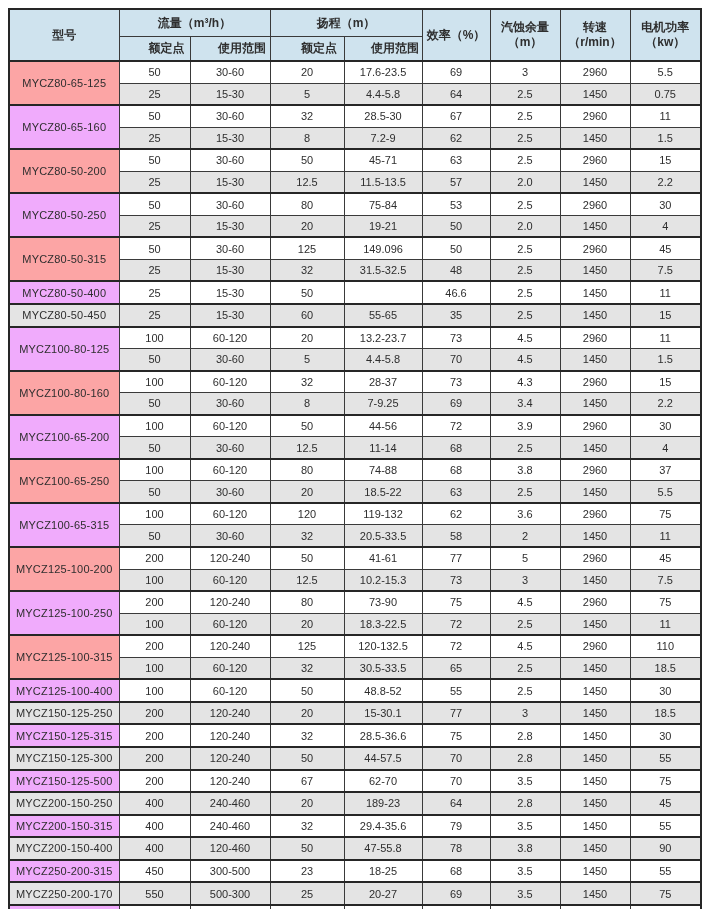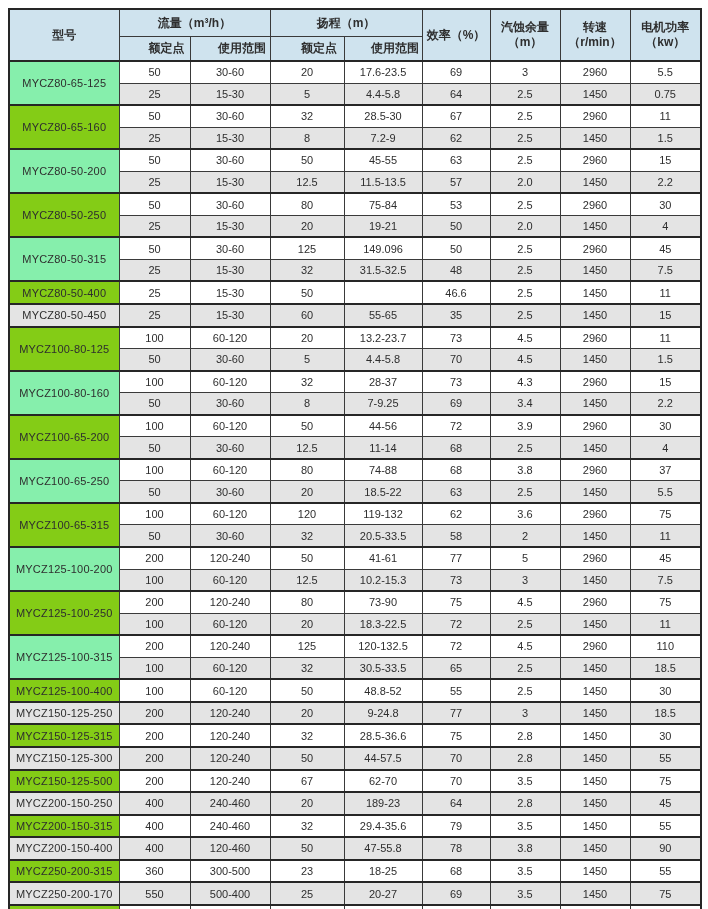--- a/index.html
+++ b/index.html
@@ -16,22 +16,22 @@
     border:1px solid #3a3a3a;text-align:center;vertical-align:middle;
     padding:0 2px;overflow:hidden;white-space:nowrap;
   }
   .spec thead th{
     background:#cfe3ee;font-size:12px;font-weight:bold;line-height:1.25;
   }
   .spec thead tr.h1 th{height:26px;}
   .spec thead tr.h2 th{height:23px;padding-left:26px;}
   .spec tbody td{font-size:11px;height:20.56px;background:#ffffff;}
   .spec tbody tr.alt td{background:#e4e4e4;}
-  .spec tbody td.model-cell{background:#86efac;font-size:11px;letter-spacing:0.2px;}
-  .spec tbody td.model-cell.shade{background:#84cc16;}
+  .spec tbody td.model-cell{background:#fca5a5;font-size:11px;letter-spacing:0.2px;}
+  .spec tbody td.model-cell.shade{background:#f0abfc;}
   .spec tbody tr.group-start td{border-top:2px solid #262626;}
   .two-line span{display:block;}
 </style>
 </head>
 <body>
 
 <div class="page">
   <table class="spec">
     <colgroup>
       <col style="width:110px">
@@ -111,21 +111,21 @@
           <td>62</td>
           <td>2.5</td>
           <td>1450</td>
           <td>1.5</td>
         </tr>
         <tr class="group-start">
           <td class="model-cell" rowspan="2">MYCZ80-50-200</td>
           <td>50</td>
           <td>30-60</td>
           <td>50</td>
-          <td>45-55</td>
+          <td>45-71</td>
           <td>63</td>
           <td>2.5</td>
           <td>2960</td>
           <td>15</td>
         </tr>
         <tr class="alt">
           <td>25</td>
           <td>15-30</td>
           <td>12.5</td>
           <td>11.5-13.5</td>
@@ -375,21 +375,21 @@
           <td>55</td>
           <td>2.5</td>
           <td>1450</td>
           <td>30</td>
         </tr>
         <tr class="group-start alt">
           <td class="model-cell" rowspan="1">MYCZ150-125-250</td>
           <td>200</td>
           <td>120-240</td>
           <td>20</td>
-          <td>9-24.8</td>
+          <td>15-30.1</td>
           <td>77</td>
           <td>3</td>
           <td>1450</td>
           <td>18.5</td>
         </tr>
         <tr class="group-start">
           <td class="model-cell shade" rowspan="1">MYCZ150-125-315</td>
           <td>200</td>
           <td>120-240</td>
           <td>32</td>
@@ -449,33 +449,33 @@
           <td>120-460</td>
           <td>50</td>
           <td>47-55.8</td>
           <td>78</td>
           <td>3.8</td>
           <td>1450</td>
           <td>90</td>
         </tr>
         <tr class="group-start">
           <td class="model-cell shade" rowspan="1">MYCZ250-200-315</td>
-          <td>360</td>
+          <td>450</td>
           <td>300-500</td>
           <td>23</td>
           <td>18-25</td>
           <td>68</td>
           <td>3.5</td>
           <td>1450</td>
           <td>55</td>
         </tr>
         <tr class="group-start alt">
           <td class="model-cell" rowspan="1">MYCZ250-200-170</td>
           <td>550</td>
-          <td>500-400</td>
+          <td>500-300</td>
           <td>25</td>
           <td>20-27</td>
           <td>69</td>
           <td>3.5</td>
           <td>1450</td>
           <td>75</td>
         </tr>
         <tr class="group-start">
           <td class="model-cell shade" rowspan="1">MYCZ300-250-350</td>
           <td>800</td>

